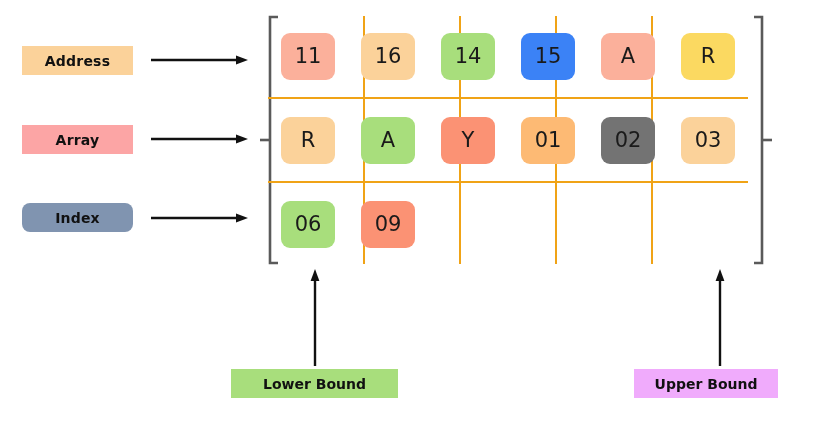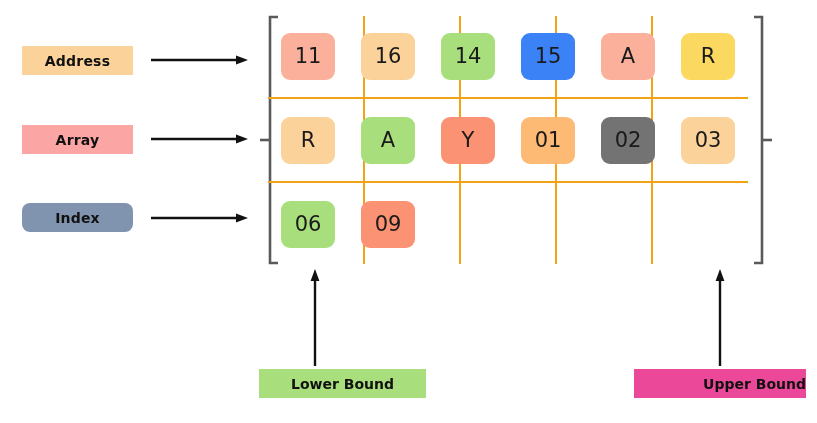--- a/index.html
+++ b/index.html
@@ -106,22 +106,22 @@
     position: absolute;
     height: 29px;
     display: flex;
     align-items: center;
     justify-content: center;
     font-size: 14px;
     font-weight: 700;
     color: #111111;
     box-sizing: border-box;
   }
-  #label-lower-bound { left: 231px; top: 369px; width: 167px; background: #A8DE7C; margin-left: 28px; }
-  #label-upper-bound { left: 634px; top: 369px; width: 172px; background: #ec4899; justify-content: flex-end; }
+  #label-lower-bound { left: 231px; top: 369px; width: 167px; background: #A8DE7C; }
+  #label-upper-bound { left: 634px; top: 369px; width: 144px; background: #f0abfc; }
 
   .v-arrow {
     position: absolute;
     width: 14px;
     height: 100px;
   }
   #arrow-lower-bound { left: 308px; top: 267px; }
   #arrow-upper-bound { left: 713px; top: 267px; }
 </style>
 </head>

